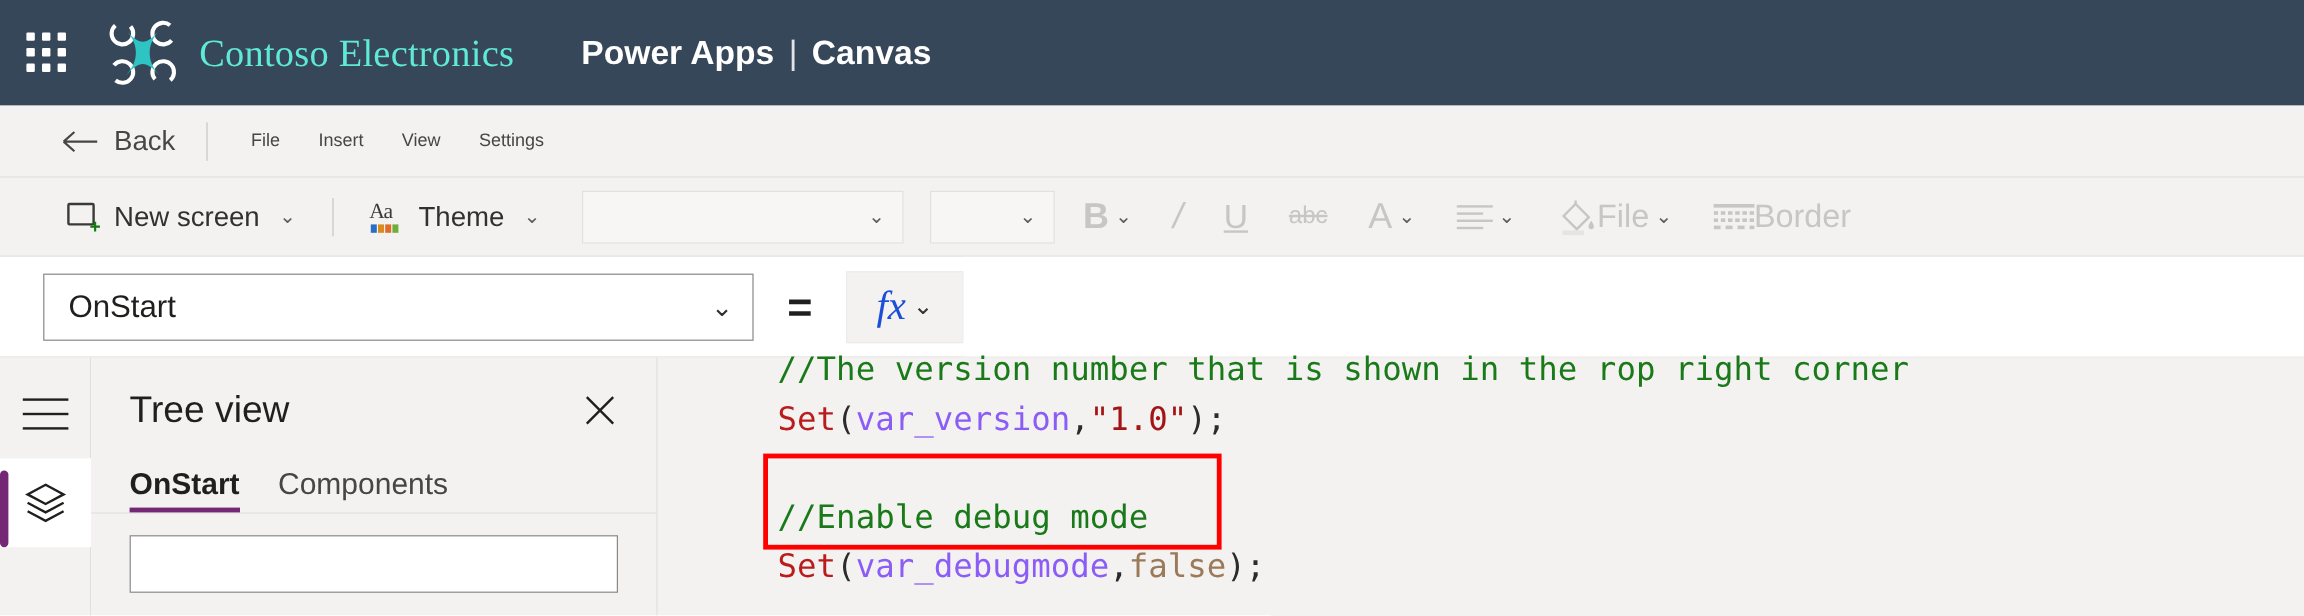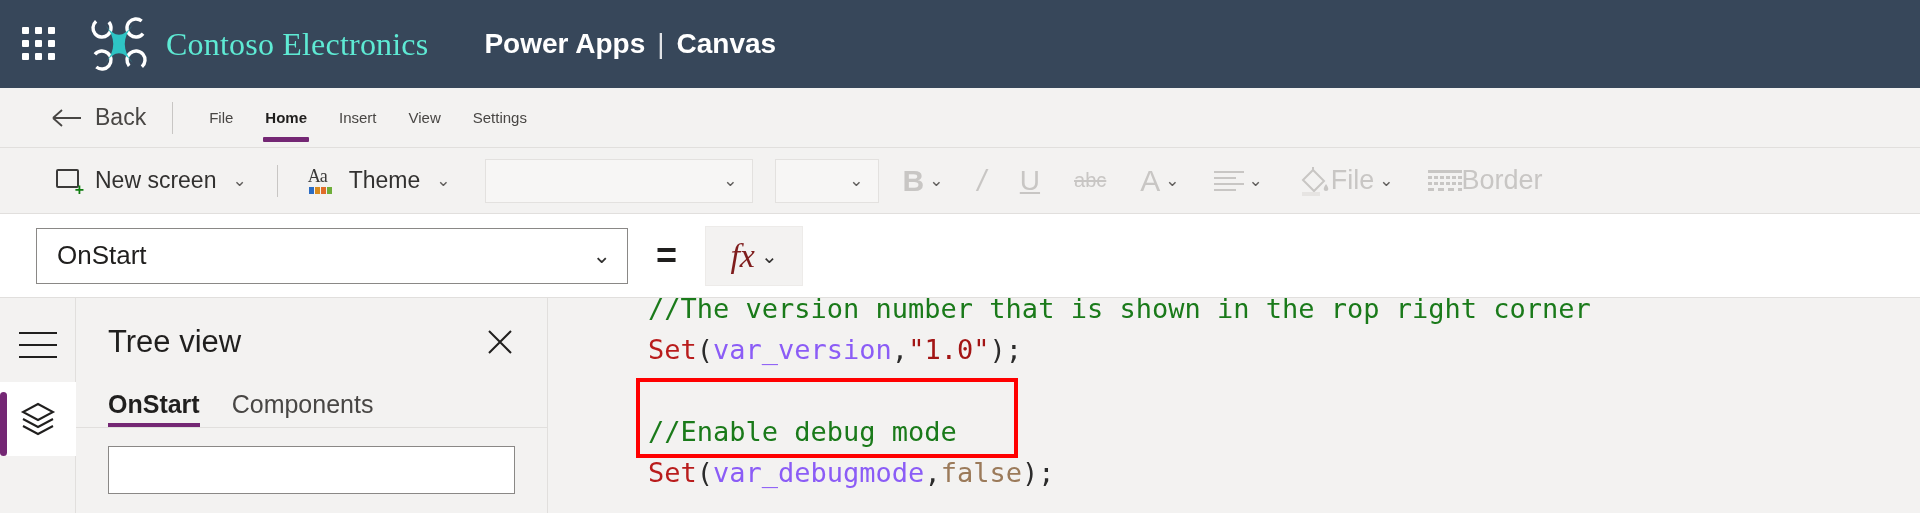--- a/index.html
+++ b/index.html
@@ -118,21 +118,21 @@
   }
   .propsel .val{font-size:26px;color:#201f1e;}
   .propsel .cv{font-size:22px;color:#323130;}
   .eqsign{font-size:36px;color:#201f1e;margin:0 28px;font-weight:600;}
   .fxbtn{
     width:98px;height:60px;background:#f3f2f1;border:1px solid #edebe9;
     display:flex;align-items:center;justify-content:center;gap:6px;cursor:pointer;
     box-sizing:border-box;
   }
   .fxbtn .fx{
-    font-family:"Liberation Serif",serif;font-style:italic;font-size:34px;color:#7f1d1d;
+    font-family:"Liberation Serif",serif;font-style:italic;font-size:34px;color:#1d4ed8;
   }
   .fxbtn .cv{font-size:20px;color:#323130;}
   .codearea{
     flex:1;align-self:stretch;background:#ffffff;position:relative;
     padding-left:16px;padding-top:12px;box-sizing:border-box;
     font-family:"DejaVu Sans Mono","Liberation Mono",monospace;
   }
 
   
   .bodyrow{display:flex;height:calc(513px - 88px - 60px - 66px - 84px);}
@@ -225,21 +225,20 @@
 
   <div class="menubar">
     <div class="backbtn">
       <svg class="backarrow" viewBox="0 0 30 20">
         <path d="M1 10 L29 10 M1 10 L10 2 M1 10 L10 18" fill="none" stroke="#484644" stroke-width="1.8"></path>
       </svg>
       <span>Back</span>
     </div>
     <div class="vdiv"></div>
     <div class="mitem">File</div>
-    <div class="mitem active">Home</div>
     <div class="mitem">Insert</div>
     <div class="mitem">View</div>
     <div class="mitem">Settings</div>
   </div>
 
   <div class="toolbar">
 
     <div class="tbtn">
       <span class="screenicon">
         <span class="sq"></span>

